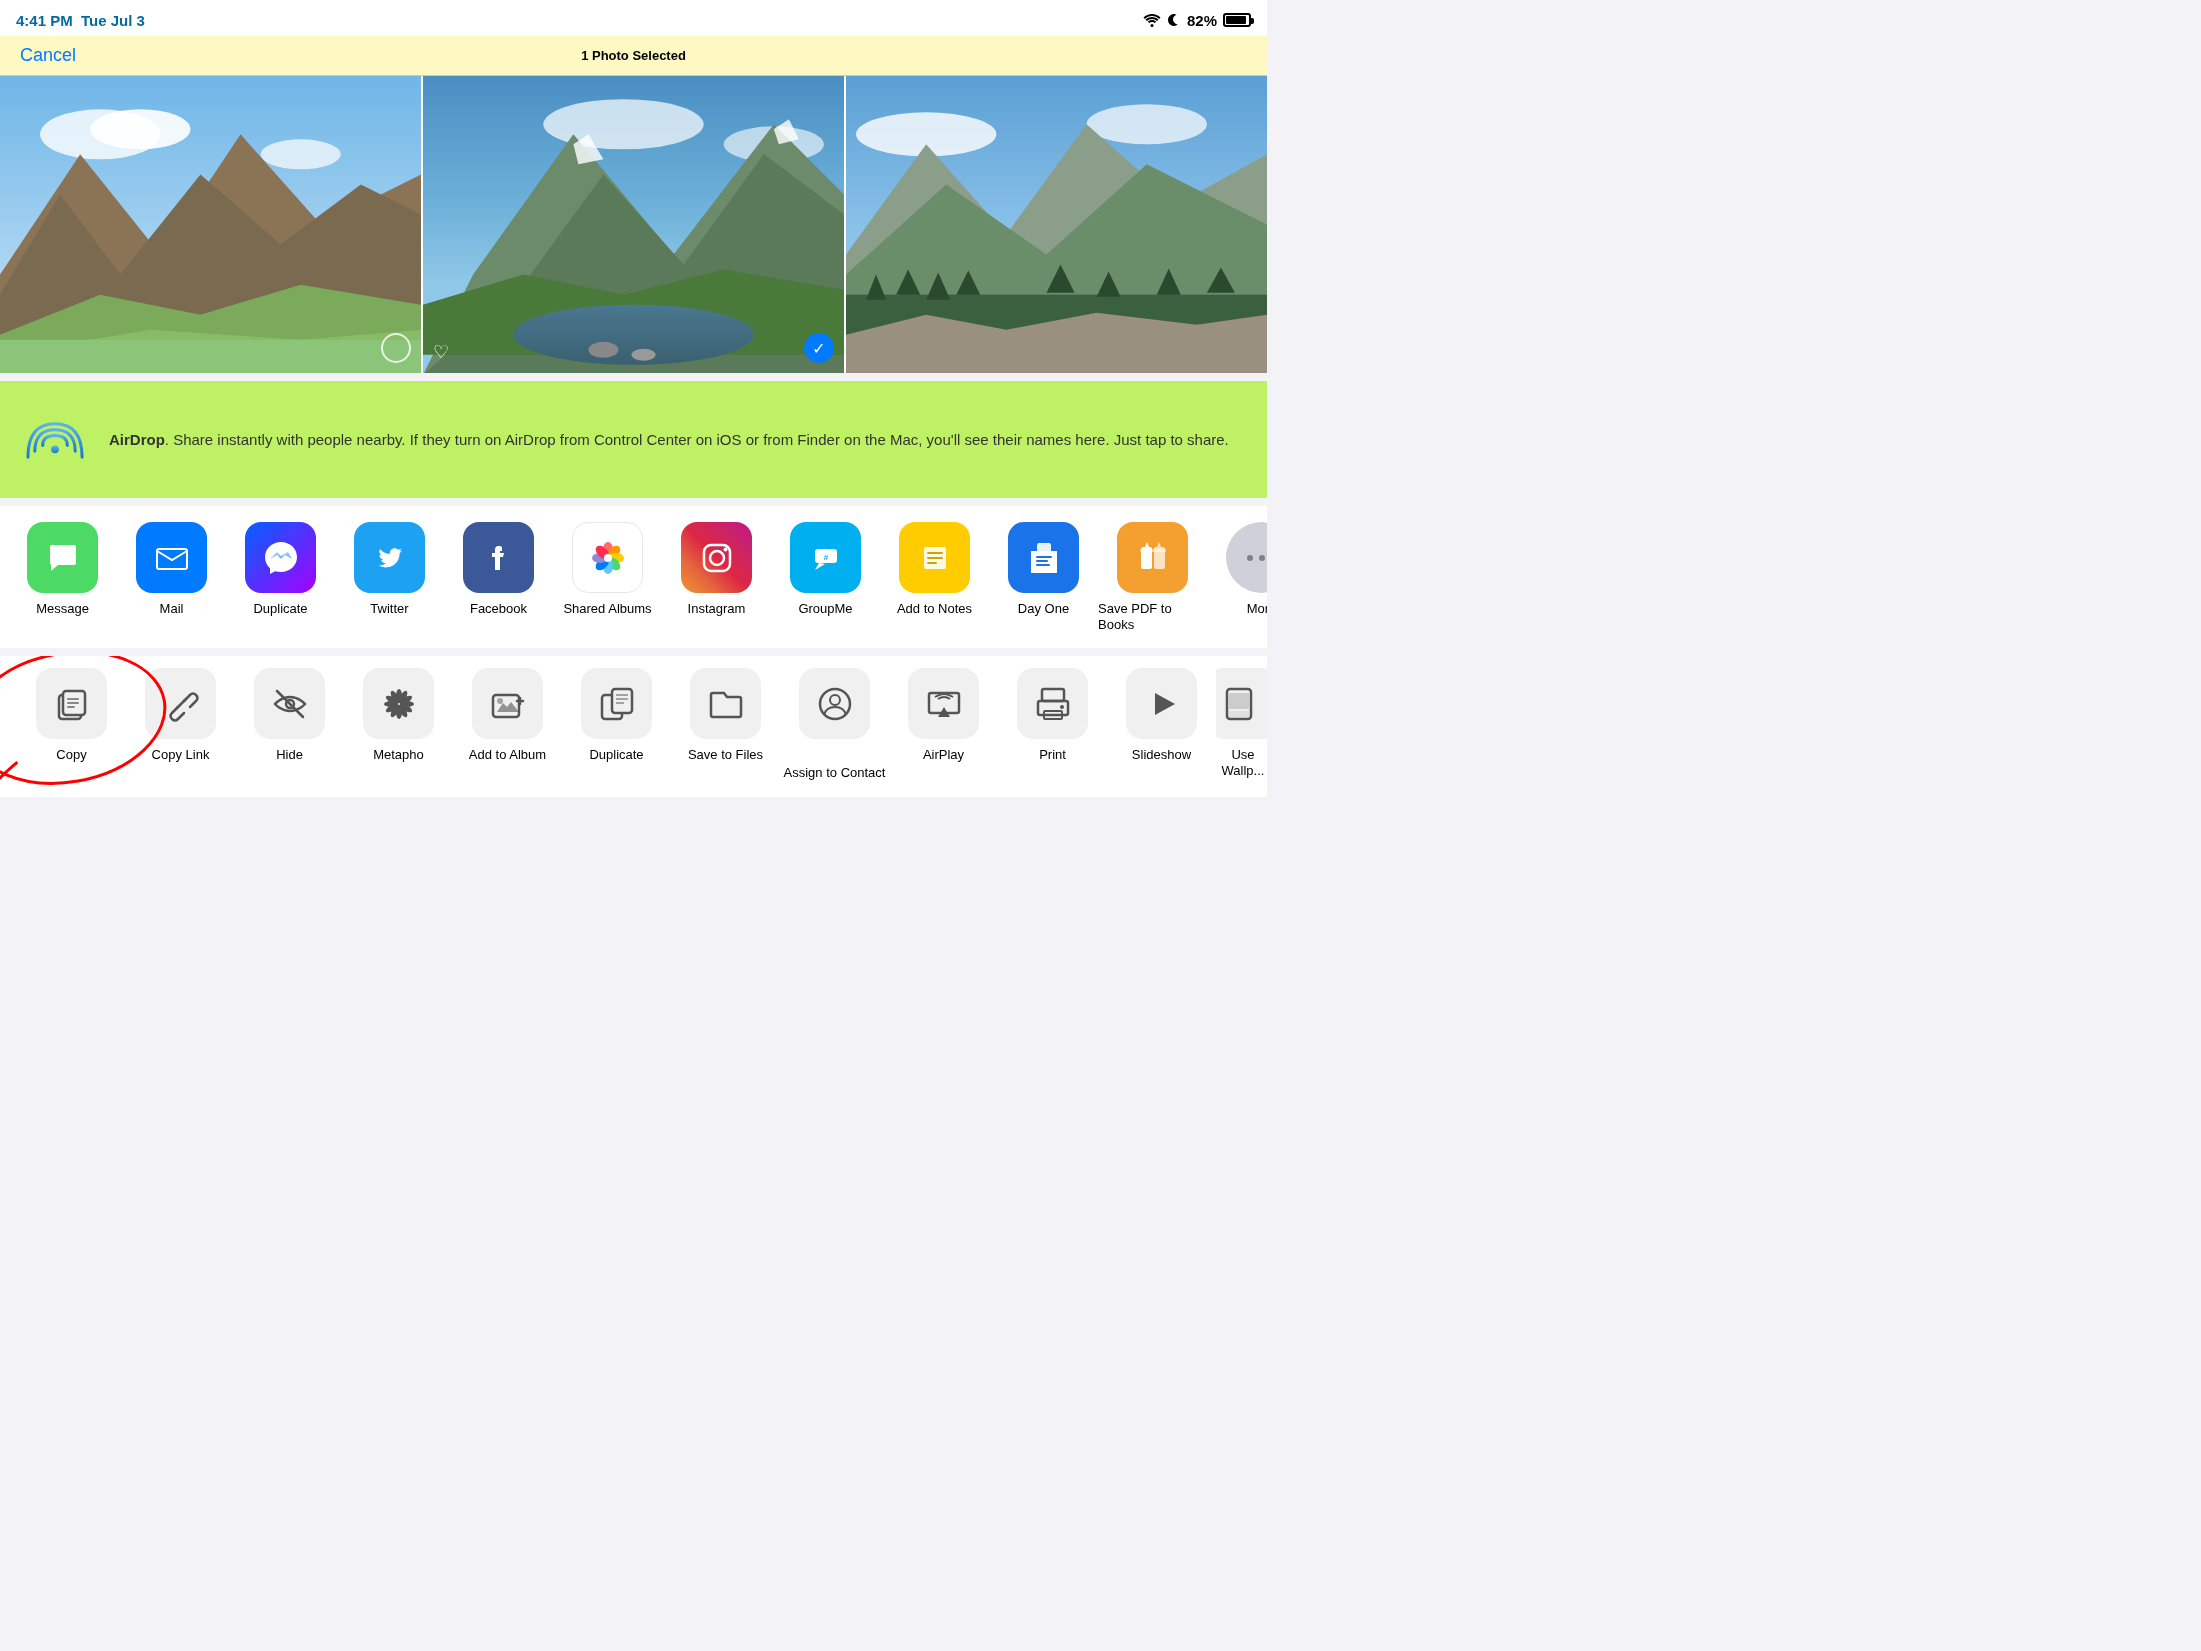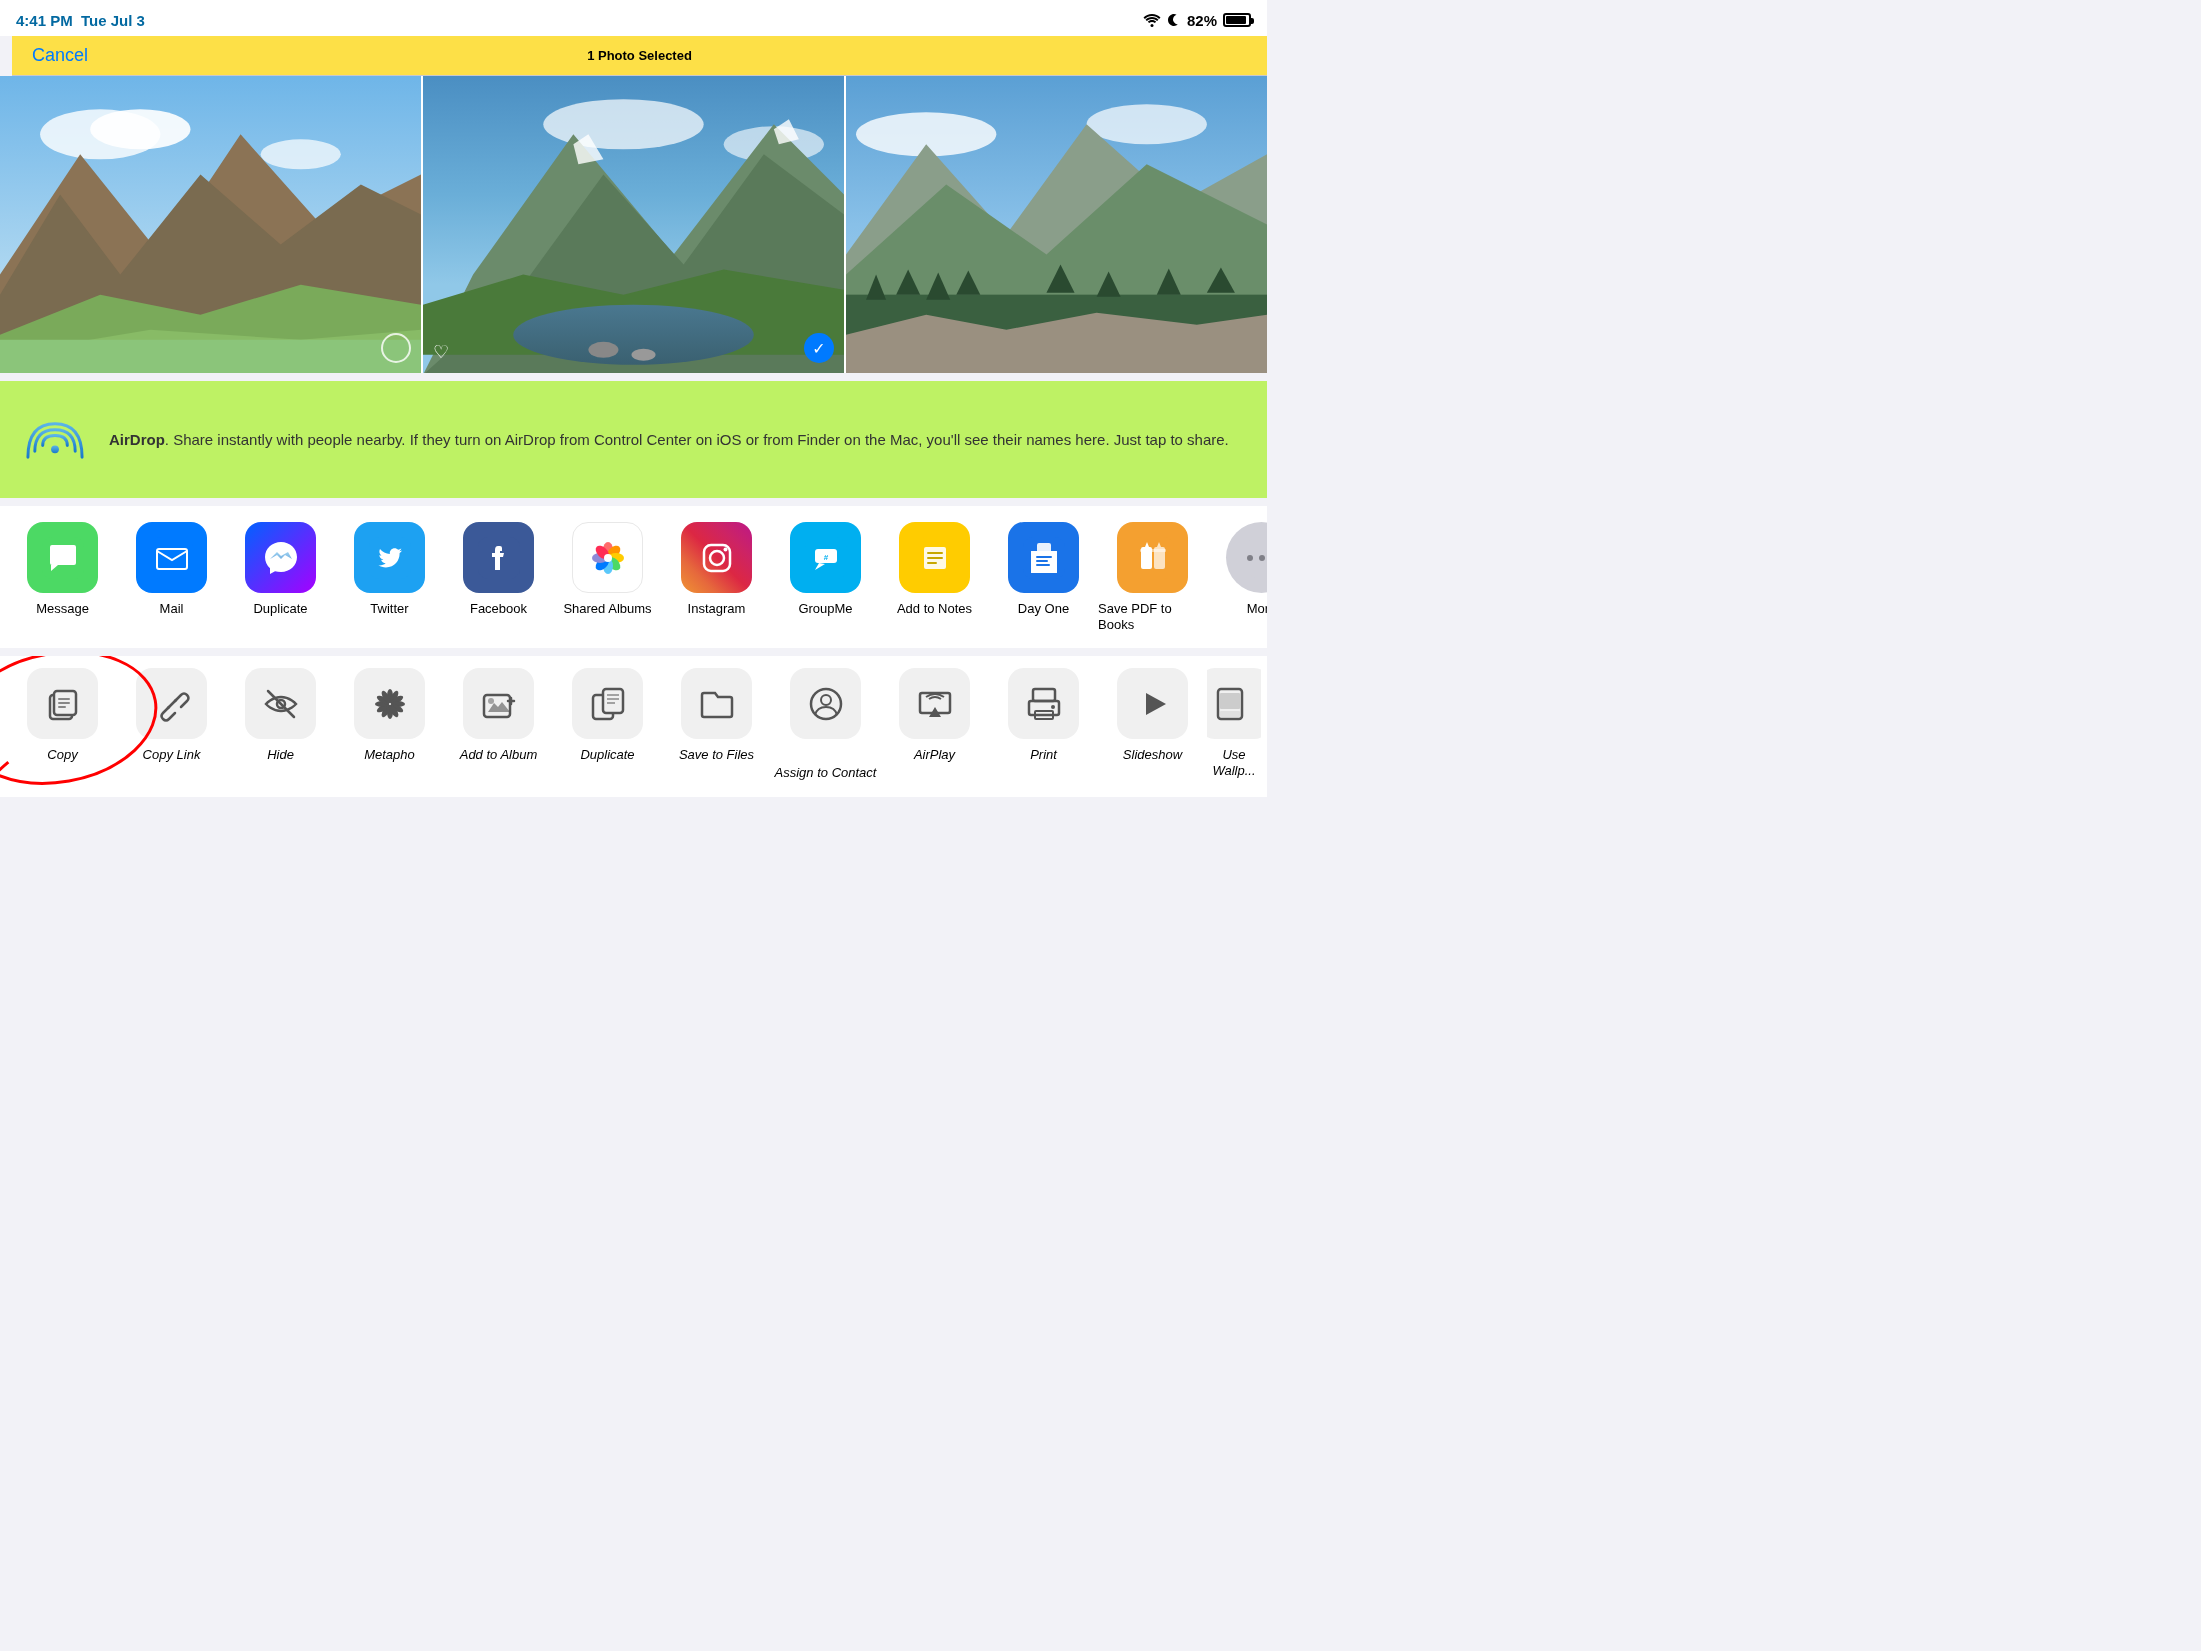--- a/index.html
+++ b/index.html
@@ -32,25 +32,24 @@
       font-size: 15px;
       font-weight: 600;
       justify-content: space-between;
     }
 
     
     .header {
       display: flex;
       justify-content: center;
       align-items: center;
-      background: #fde047;
+      background: #fef9c3;
       padding: 12px 20px;
       position: relative;
       border-bottom: 1px solid #c8c8cc;
-      margin-left: 12px;
     }
     .header-cancel {
       position: absolute;
       left: 20px;
       color: #007aff;
       font-size: 18px;
       cursor: pointer;
     }
     .header-title {
       font-size: 13px;
@@ -186,22 +185,21 @@
     .actions-section {
       background: white;
       margin-top: 8px;
       padding: 12px 0 16px;
       overflow-x: auto;
       white-space: nowrap;
     }
     .actions-row {
       display: flex;
       gap: 0;
-      padding: 0 8px;
-      font-style: italic;
+      padding: 0 17px;
     }
     .action-item {
       display: inline-flex;
       flex-direction: column;
       align-items: center;
       width: 109px;
       flex-shrink: 0;
       cursor: pointer;
     }
     .action-icon-box {

